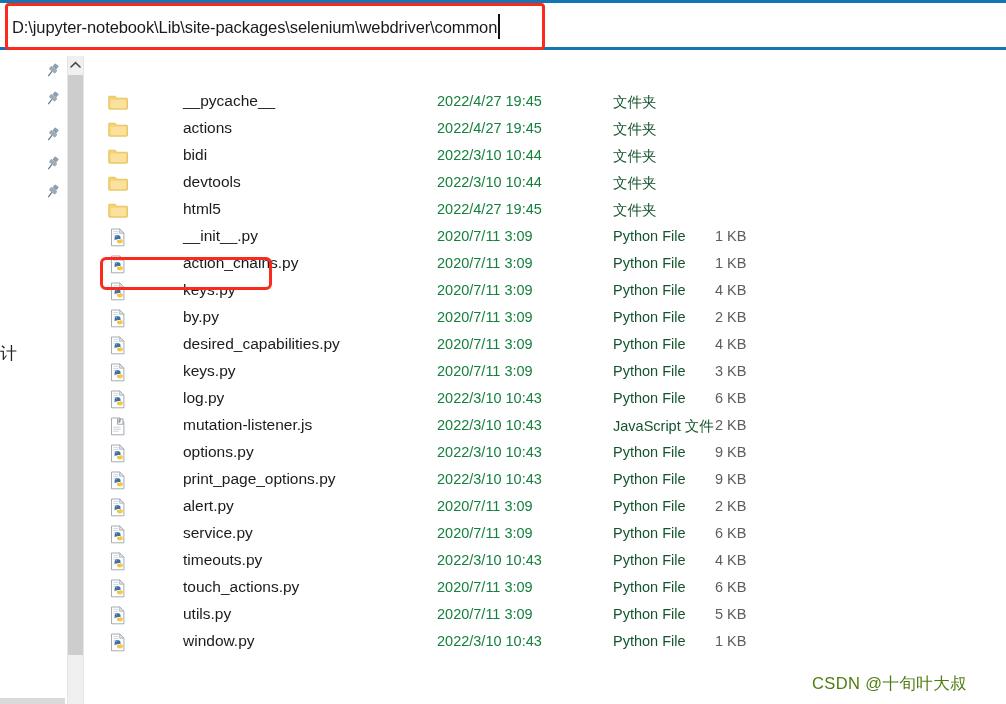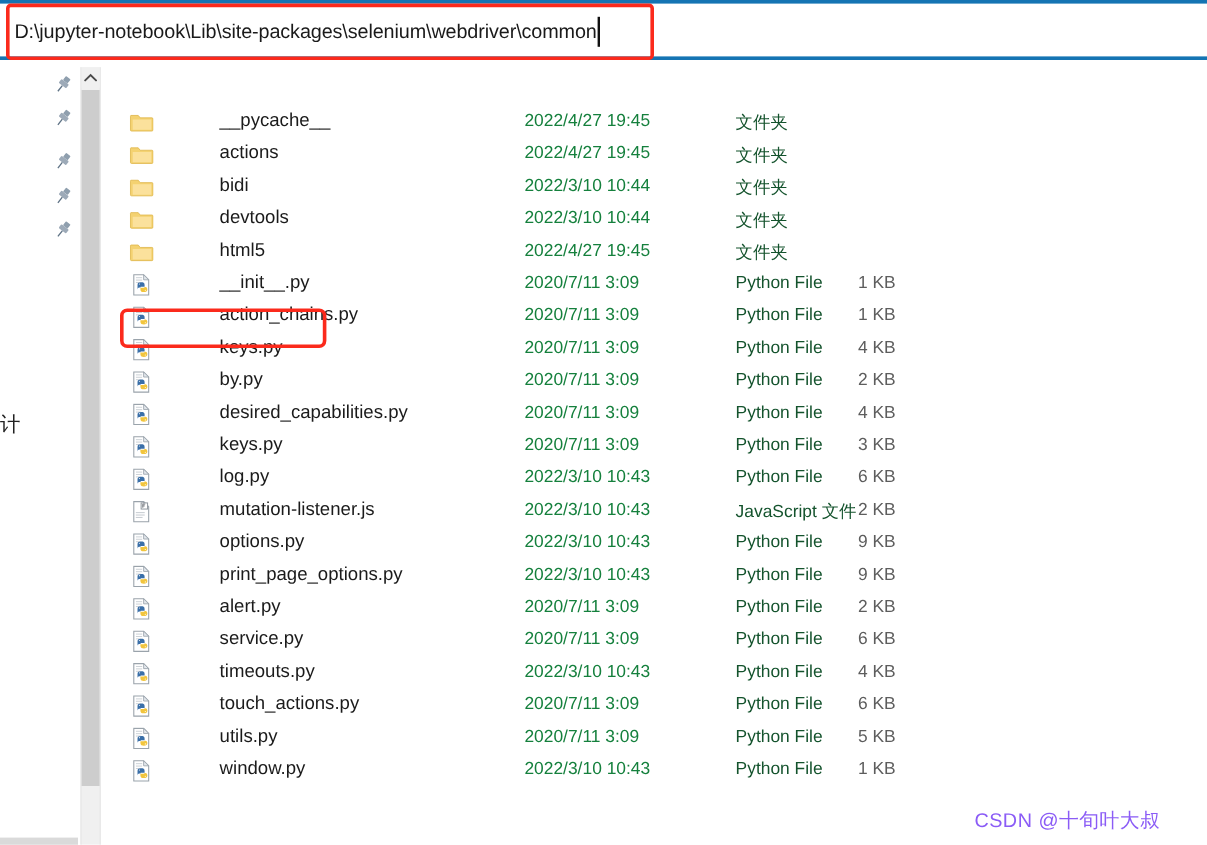--- a/index.html
+++ b/index.html
@@ -175,21 +175,21 @@
     border: 3.5px solid #fb2a1c;
     border-radius: 6px;
     pointer-events: none;
   }
 
   
   #watermark {
     position: absolute;
     left: 812px; top: 673px;
     font-size: 16.5px;
-    color: #8b5cf6;
+    color: #4d7c0f;
     white-space: nowrap;
     letter-spacing: 0.4px;
   }
 </style>
 </head>
 <body>
 
 <div id="app">
 
   <div id="addressbar-strip">

